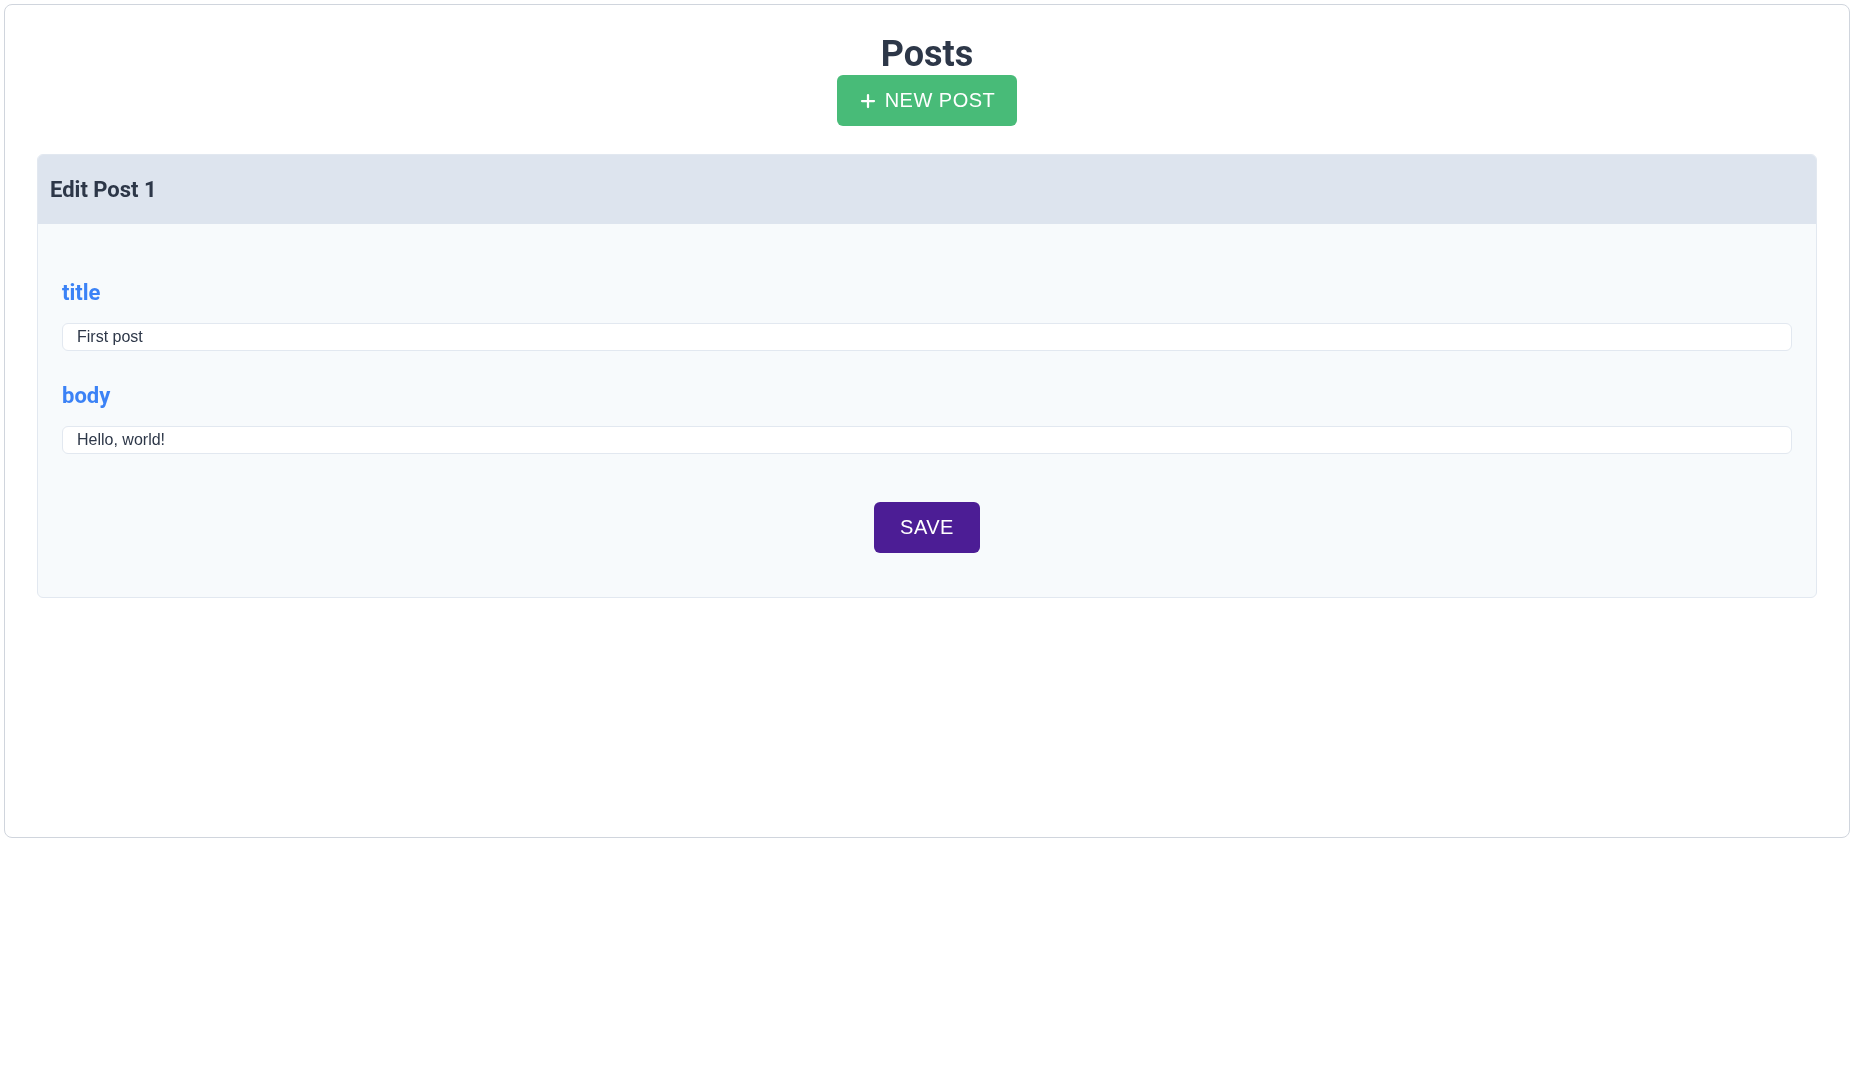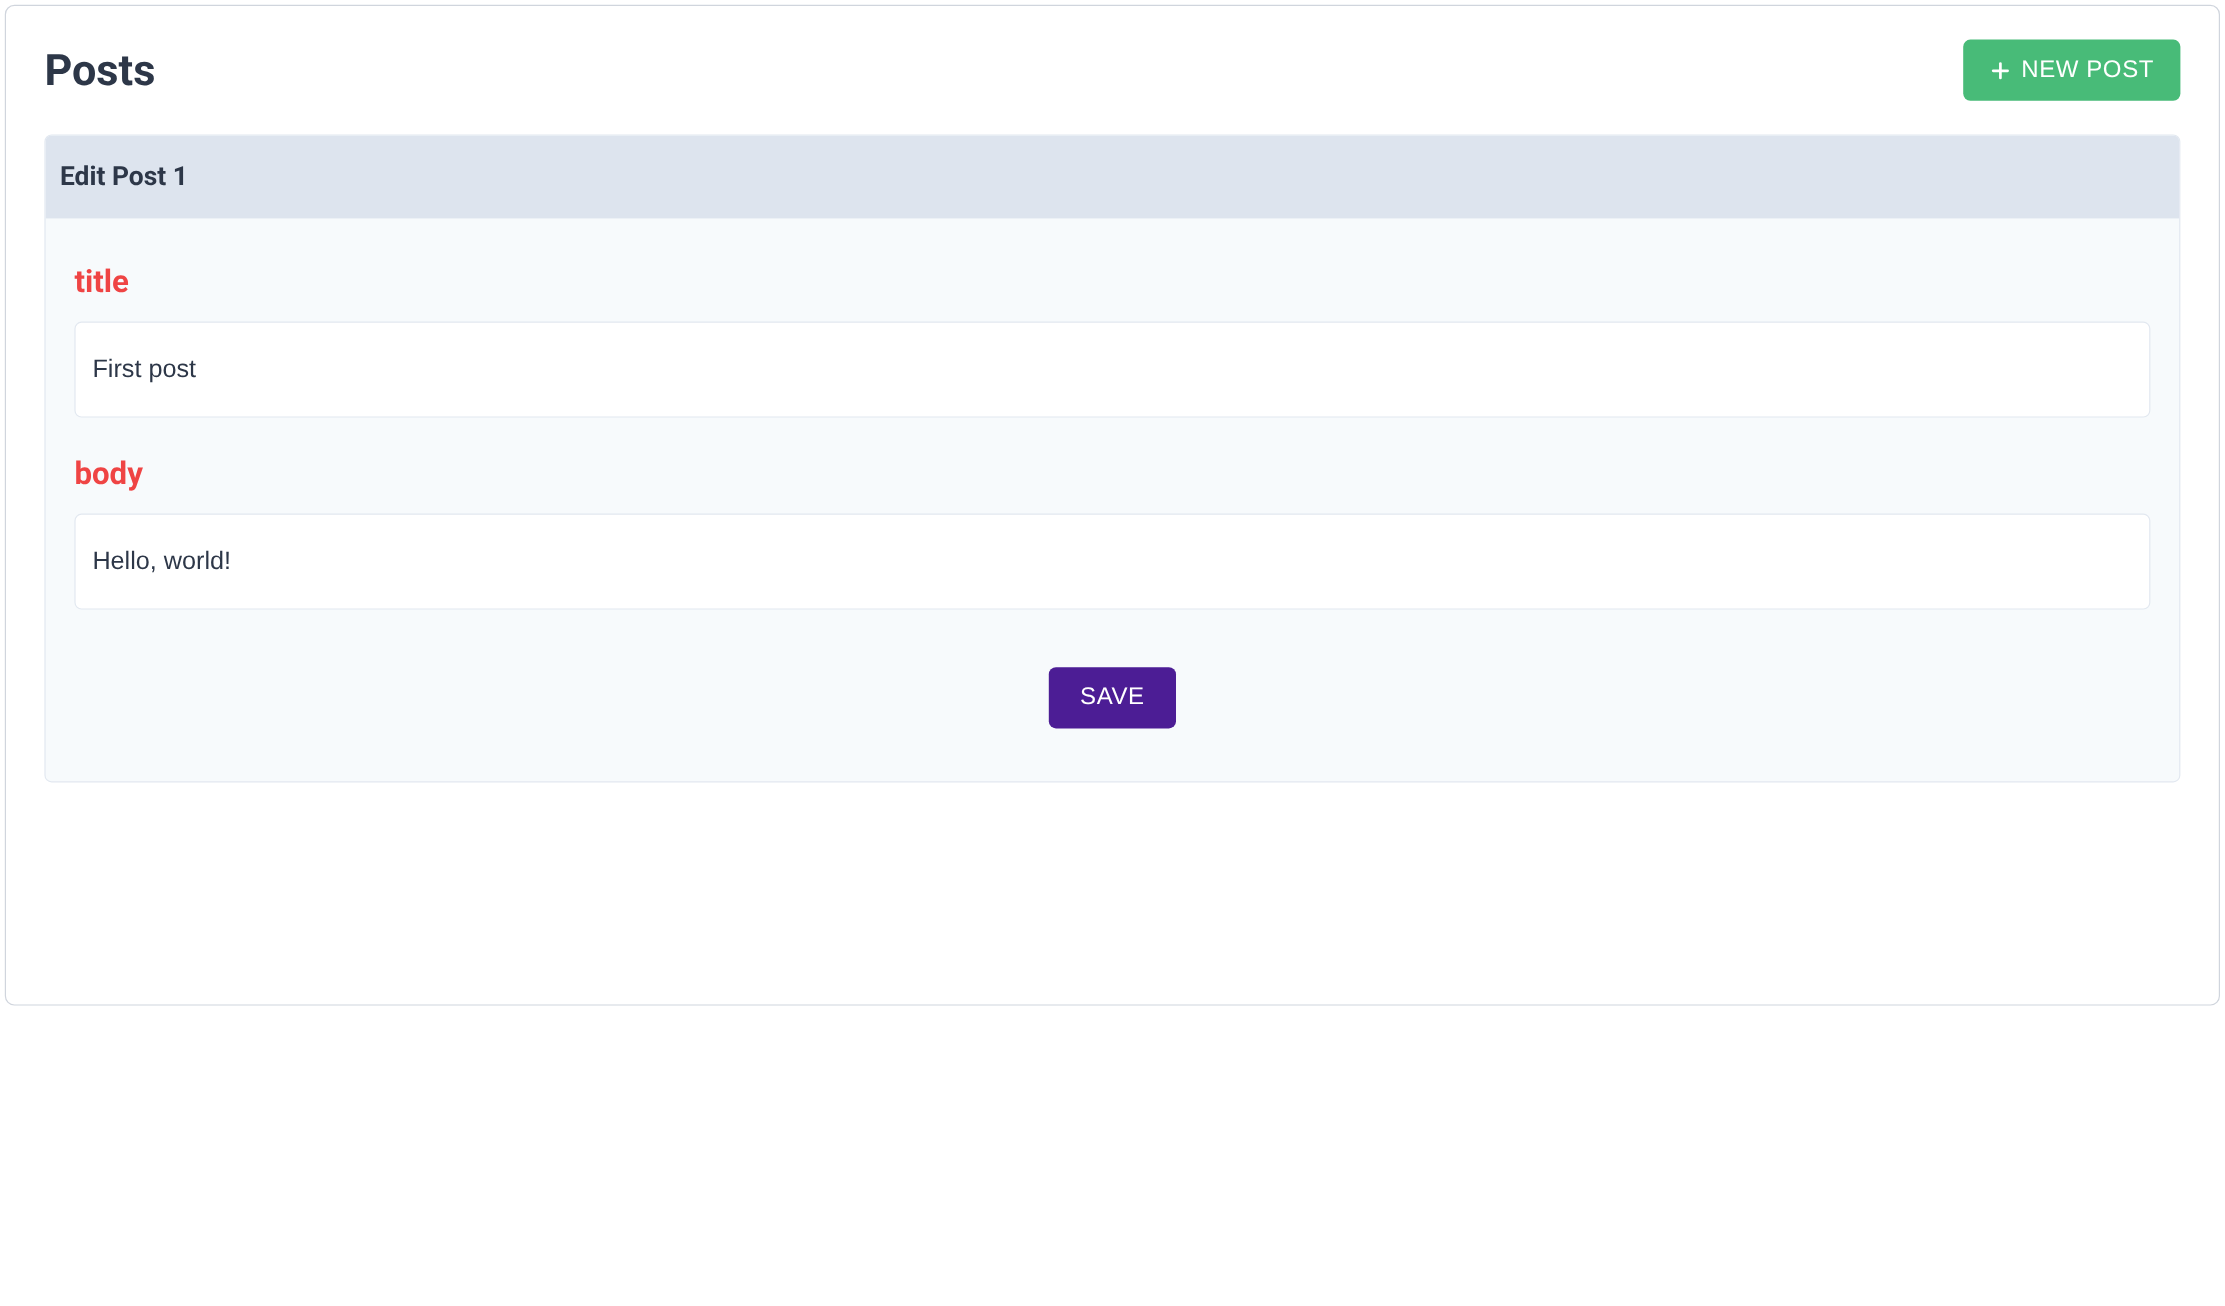--- a/index.html
+++ b/index.html
@@ -15,23 +15,24 @@
     }
     .page-wrapper {
       border: 1px solid #d0d5dd;
       border-radius: 8px;
       margin: 4px;
       min-height: 834px;
       padding: 28px 32px;
     }
     .header-row {
       display: flex;
-      justify-content: space-between;
+      justify-content: center;
       align-items: center;
       margin-bottom: 28px;
+      flex-direction: column;
     }
     .page-title {
       font-size: 36px;
       font-weight: 700;
       color: #2d3748;
     }
     .btn {
       display: inline-flex;
       align-items: center;
       justify-content: center;
@@ -75,29 +76,30 @@
       color: #2d3748;
     }
     .card-body {
       padding: 38px 24px 44px 24px;
     }
     .form-group {
       margin-bottom: 32px;
     }
     .form-label {
       display: block;
-      font-size: 26px;
+      font-size: 22px;
       font-weight: 700;
-      color: #ef4444;
+      color: #3b82f6;
       margin-bottom: 18px;
+      margin-top: 18px;
     }
     .form-input {
       width: 100%;
-      font-size: 21px;
-      padding: 27px 14px;
+      font-size: 16px;
+      padding: 4px 14px;
       border: 1px solid #e2e8f0;
       border-radius: 6px;
       background: #ffffff;
       color: #2d3748;
       outline: none;
     }
     .form-actions {
       text-align: center;
       margin-top: 48px;
     }

